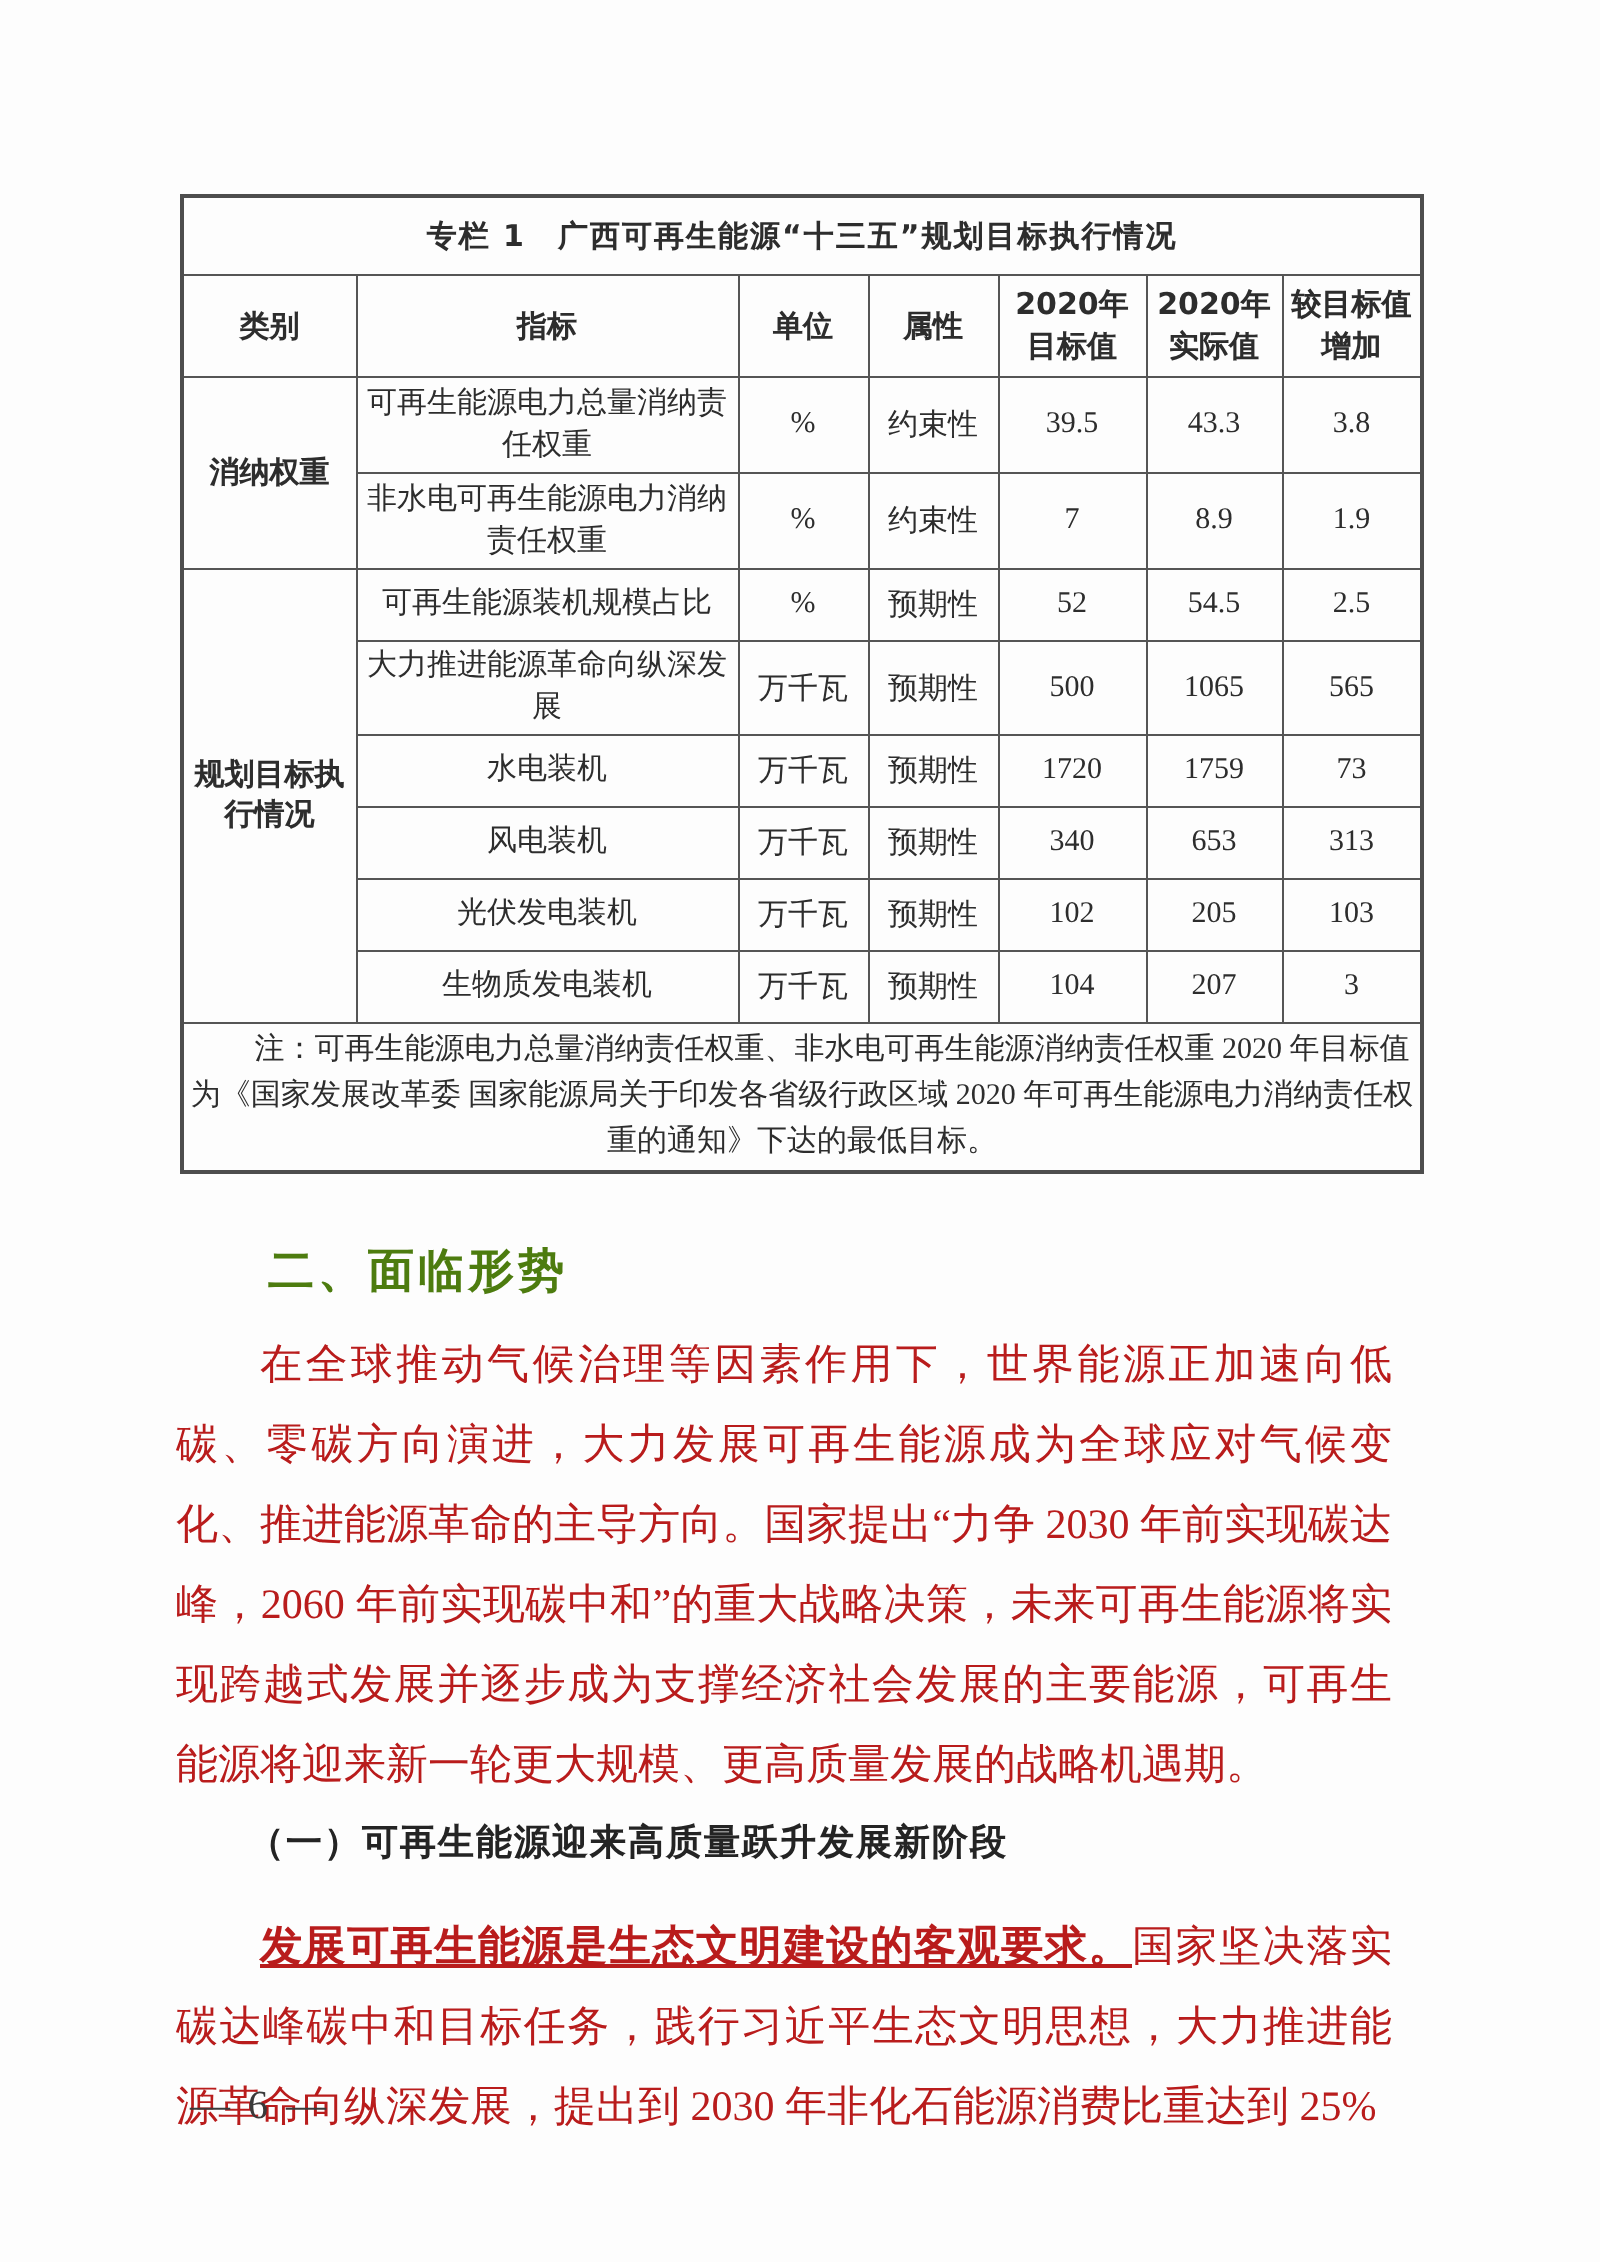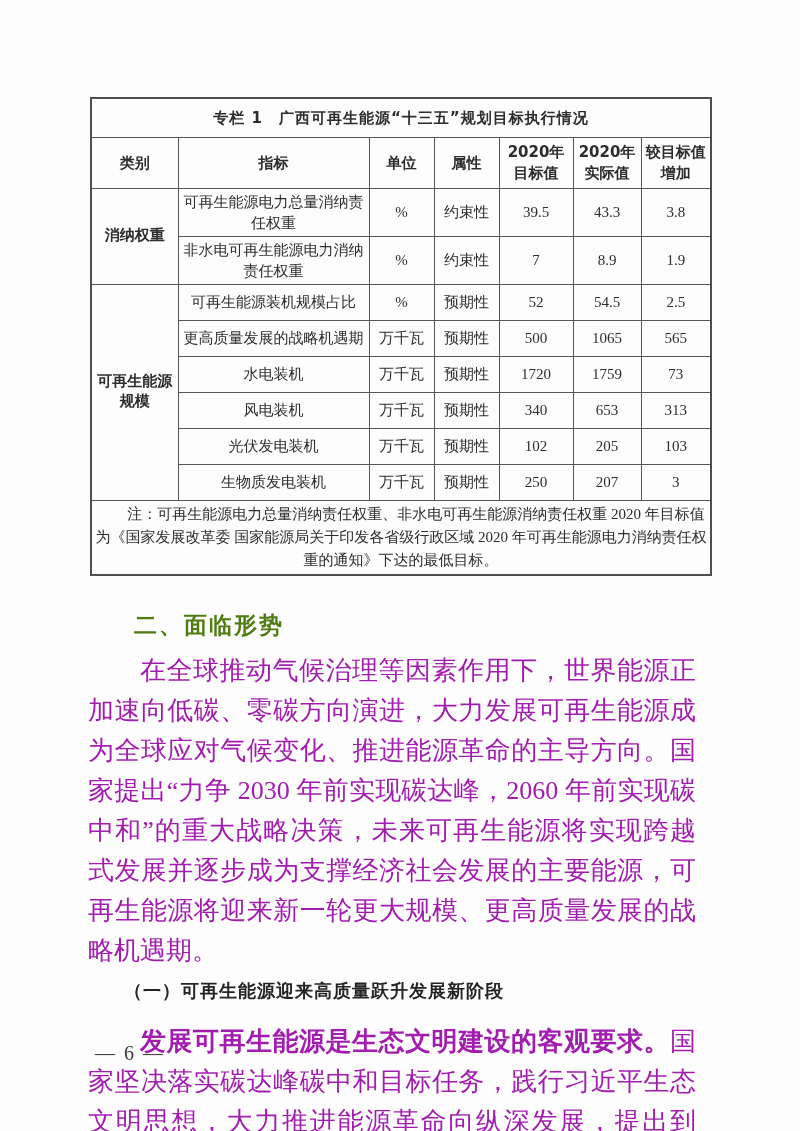--- a/index.html
+++ b/index.html
@@ -32,50 +32,50 @@
   td.title-cell{
     font-family:"DejaVu Sans","Liberation Sans",sans-serif;
     font-weight:bold;font-size:17px;height:34px;letter-spacing:1px;
   }
   th.hdr{
     font-family:"DejaVu Sans","Liberation Sans",sans-serif;
     font-weight:bold;height:46px;line-height:21px;
   }
   th.pre{white-space:pre-line;}
   th.group{
-    font-family:Liberation Mono, monospace;
+    font-family:Liberation Serif, serif;
     font-weight:bold;line-height:20px;
   }
   td.ind{text-align:left;padding-left:8px;padding-right:4px;line-height:21px;font-family:Liberation Serif, serif;}
   tr.r-tall td{height:43px;}
   tr.r-std td{height:31px;}
   td.note-cell{
     text-align:justify;text-indent:2em;
     font-size:15.5px;line-height:23px;
     padding:5px 9px 7px 9px;height:58px;vertical-align:top;border-radius:14px;
   }
   
   .h2{
     margin:34px 0 0 0;
     font-family:"DejaVu Sans","Liberation Sans",sans-serif;
     font-size:23px;font-weight:bold;color:#4d7c0f;
     text-indent:2em;line-height:30px;letter-spacing:2px;
   }
   .para{
     margin:11px 16px 0 0;
-    font-size:26px;line-height:40px;
-    text-align:justify;text-indent:2em;color:#a21caf;
+    font-size:21px;line-height:40px;
+    text-align:justify;text-indent:2em;color:#b91c1c;
   }
   .h3{
     margin:0;
     font-family:"DejaVu Sans","Liberation Sans",sans-serif;
     font-size:18px;font-weight:bold;color:#242424;
     text-indent:2em;line-height:40px;letter-spacing:1px;
   }
-  .para .lead{font-weight:bold;}
+  .para .lead{font-weight:bold;text-decoration:underline;}
   .pagenum{
     position:absolute;left:95px;top:1042px;
     font-size:20px;letter-spacing:2px;color:#3a3a3a;
   }
 </style>
 </head>
 <body>
 
 <div class="page">
   <div class="content">
@@ -119,30 +119,30 @@
         <tr class="r-tall">
           <td class="ind">非水电可再生能源电力消纳责任权重</td>
           <td>%</td>
           <td>约束性</td>
           <td>7</td>
           <td>8.9</td>
           <td>1.9</td>
         </tr>
 
         <tr class="r-std">
-          <th class="group" rowspan="6">可再生能源规模</th>
+          <th class="group" rowspan="6">规划目标执行情况</th>
           <td class="ind">可再生能源装机规模占比</td>
           <td>%</td>
           <td>预期性</td>
           <td>52</td>
           <td>54.5</td>
           <td>2.5</td>
         </tr>
         <tr class="r-std">
-          <td class="ind">更高质量发展的战略机遇期</td>
+          <td class="ind">大力推进能源革命向纵深发展</td>
           <td>万千瓦</td>
           <td>预期性</td>
           <td>500</td>
           <td>1065</td>
           <td>565</td>
         </tr>
         <tr class="r-std">
           <td class="ind">水电装机</td>
           <td>万千瓦</td>
           <td>预期性</td>
@@ -163,21 +163,21 @@
           <td>万千瓦</td>
           <td>预期性</td>
           <td>102</td>
           <td>205</td>
           <td>103</td>
         </tr>
         <tr class="r-std">
           <td class="ind">生物质发电装机</td>
           <td>万千瓦</td>
           <td>预期性</td>
-          <td>250</td>
+          <td>104</td>
           <td>207</td>
           <td>3</td>
         </tr>
 
         <tr>
           <td colspan="7" class="note-cell">注：可再生能源电力总量消纳责任权重、非水电可再生能源消纳责任权重 2020 年目标值为《国家发展改革委 国家能源局关于印发各省级行政区域 2020 年可再生能源电力消纳责任权重的通知》下达的最低目标。</td>
         </tr>
       </tbody>
     </table>
 

